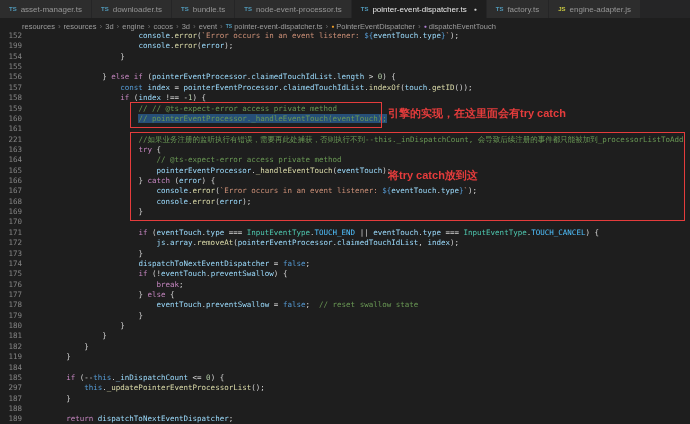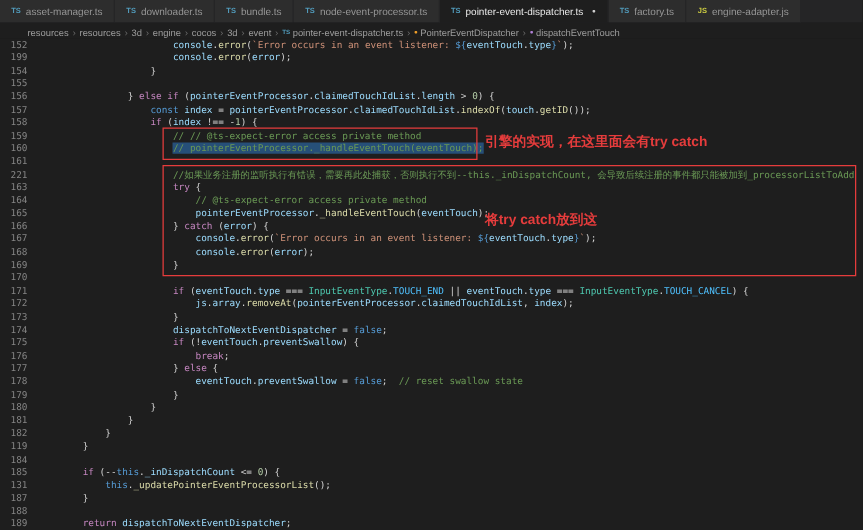--- a/index.html
+++ b/index.html
@@ -164,21 +164,21 @@
       <div class="line"><span class="ln">176</span><span>                            <span><span class="tok-kw">break</span><span class="tok-punct">;</span></span></span></div>
       <div class="line"><span class="ln">177</span><span>                        <span><span class="tok-punct">}</span><span class="tok-ws"> </span><span class="tok-kw">else</span><span class="tok-ws"> </span><span class="tok-punct">{</span></span></span></div>
       <div class="line"><span class="ln">178</span><span>                            <span><span class="tok-var">eventTouch</span><span class="tok-punct">.</span><span class="tok-var">preventSwallow</span><span class="tok-ws"> </span><span class="tok-punct">=</span><span class="tok-ws"> </span><span class="tok-kw2">false</span><span class="tok-punct">;</span><span class="tok-ws">  </span><span class="tok-comment">// reset swallow state</span></span></span></div>
       <div class="line"><span class="ln">179</span><span>                        <span><span class="tok-punct">}</span></span></span></div>
       <div class="line"><span class="ln">180</span><span>                    <span><span class="tok-punct">}</span></span></span></div>
       <div class="line"><span class="ln">181</span><span>                <span><span class="tok-punct">}</span></span></span></div>
       <div class="line"><span class="ln">182</span><span>            <span><span class="tok-punct">}</span></span></span></div>
       <div class="line"><span class="ln">119</span><span>        <span><span class="tok-punct">}</span></span></span></div>
       <div class="line"><span class="ln">184</span><span><span></span>&nbsp;</span></div>
       <div class="line"><span class="ln">185</span><span>        <span><span class="tok-kw">if</span><span class="tok-ws"> </span><span class="tok-punct">(</span><span class="tok-punct">-</span><span class="tok-punct">-</span><span class="tok-kw2">this</span><span class="tok-punct">.</span><span class="tok-var">_inDispatchCount</span><span class="tok-ws"> </span><span class="tok-punct">&lt;</span><span class="tok-punct">=</span><span class="tok-ws"> </span><span class="tok-num">0</span><span class="tok-punct">)</span><span class="tok-ws"> </span><span class="tok-punct">{</span></span></span></div>
-      <div class="line"><span class="ln">131</span><span>            <span><span class="tok-kw2">this</span><span class="tok-punct">.</span><span class="tok-fn">_updatePointerEventProcessorList</span><span class="tok-punct">(</span><span class="tok-punct">)</span><span class="tok-punct">;</span></span></span></div>
+      <div class="line"><span class="ln">297</span><span>            <span><span class="tok-kw2">this</span><span class="tok-punct">.</span><span class="tok-fn">_updatePointerEventProcessorList</span><span class="tok-punct">(</span><span class="tok-punct">)</span><span class="tok-punct">;</span></span></span></div>
       <div class="line"><span class="ln">187</span><span>        <span><span class="tok-punct">}</span></span></span></div>
       <div class="line"><span class="ln">188</span><span><span></span>&nbsp;</span></div>
       <div class="line"><span class="ln">189</span><span>        <span><span class="tok-kw">return</span><span class="tok-ws"> </span><span class="tok-var">dispatchToNextEventDispatcher</span><span class="tok-punct">;</span></span></span></div>
     </div>
   <div class="ann-box ann-box-1"></div>
   <div class="ann-box ann-box-2"></div>
   <div class="ann-text ann-text-1">引擎的实现，在这里面会有try catch</div>
   <div class="ann-text ann-text-2">将try catch放到这</div>
 </div>
 

